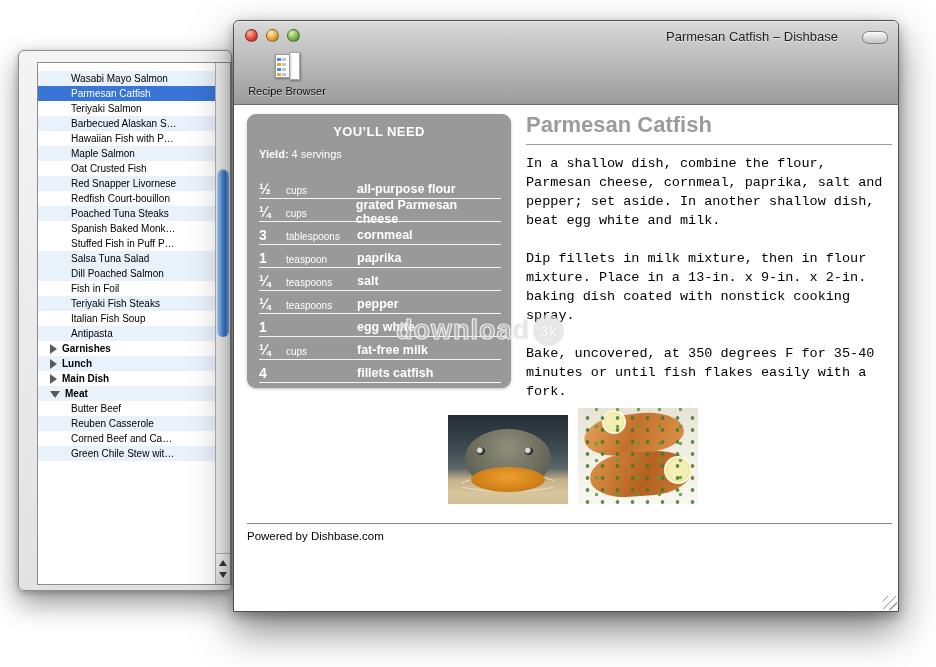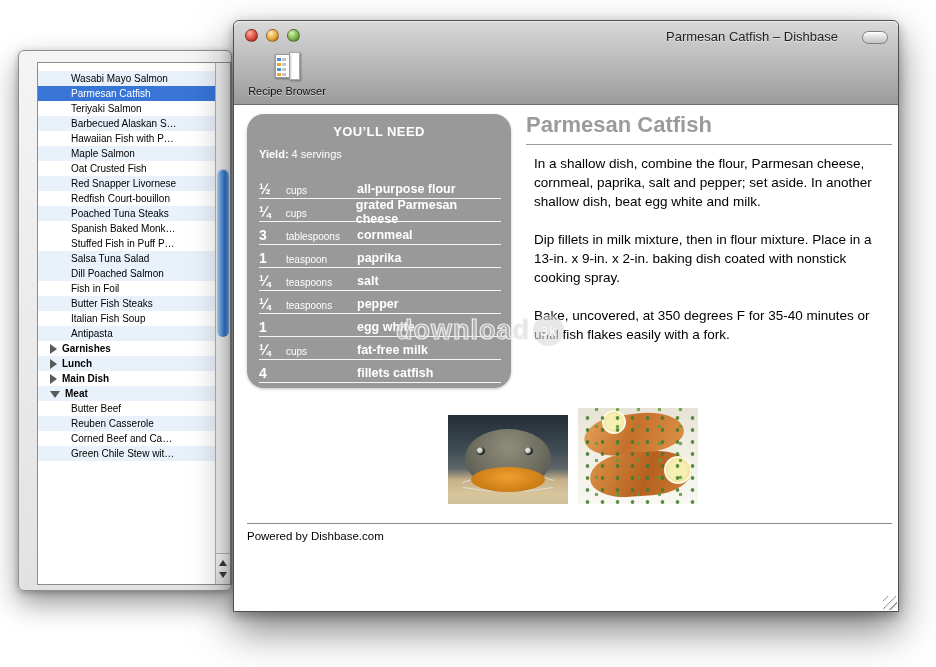--- a/index.html
+++ b/index.html
@@ -70,37 +70,37 @@
     box-shadow:5px 0 0 #c4c4c4, 0 5px 0 #e8a33c, 5px 5px 0 #c4c4c4, 0 10px 0 #4a90d9, 5px 10px 0 #c4c4c4, 0 15px 0 #e8a33c, 5px 15px 0 #c4c4c4; }
   .rb-page-right { position:absolute; left:17px; top:1px; width:11px; height:28px;
     background:linear-gradient(90deg,#ededed,#ffffff 40%); border:1px solid #a8a8a8;
     box-shadow:1px 1px 2px rgba(0,0,0,.35); }
   .toolbar-label { font-size:11px; color:#111; text-shadow:0 1px 0 rgba(255,255,255,.5); }
 
   .window-content { position:absolute; top:85px; left:0; right:0; bottom:0; background:#fff; overflow:hidden; }
 
   
   .ingredients-panel { position:absolute; left:13px; top:8px; width:264px; height:274px;
-    background:#999999; border-radius:17px; color:#fff; box-shadow:0 1px 3px rgba(0,0,0,.25); }
+    background:#999999; border-radius:9px; color:#fff; box-shadow:0 1px 3px rgba(0,0,0,.25); }
   .panel-header { text-align:center; font-size:13px; font-weight:bold; letter-spacing:.4px; padding-top:10px; }
   .yield-line { font-size:11px; padding:9px 0 0 12px; }
   .yield-label { font-weight:bold; }
   .ing-rows { position:absolute; top:62px; left:12px; right:10px; }
   .ing-row { display:flex; align-items:baseline; height:23px; border-bottom:1px solid rgba(255,255,255,.9); }
   .ing-qty  { width:27px; font-size:14px; font-weight:bold; align-self:center; padding-top:4px;}
   .ing-unit { width:61px; font-size:10px; align-self:center; padding-top:6px;}
   .ing-name { font-size:12.5px; font-weight:bold; align-self:center; padding-top:4px;margin-left:10px;}
 
   
   .recipe-title { position:absolute; left:292px; top:6px; width:367px;
     font-size:22px; font-weight:bold; color:#9b9b9b; }
   .title-rule { position:absolute; left:292px; top:38px; width:366px; border-top:1px solid #9b9b9b; }
   .recipe-instructions { position:absolute; left:292px; top:48px; width:368px;
     font-size:13.5px; line-height:19px; color:#000; }
-  .recipe-instructions p { margin:0 0 19px 8px; }
+  .recipe-instructions p { margin:0 0 19px 0;font-family:Liberation Mono, monospace; }
 
   
   .photo { position:absolute; overflow:hidden; }
   .photo-catfish { left:214px; top:309px; width:120px; height:89px;
     background:linear-gradient(180deg,#232d36 0%,#3e4b53 38%,#5c6569 60%,#c7b189 73%,#d8c59b 88%,#cfbf97 100%); }
   .cf-head { position:absolute; left:17px; top:14px; width:86px; height:58px; border-radius:50% 50% 46% 46%;
     background:radial-gradient(ellipse at 50% 32%,#8f8d7a,#6d6d5e 58%,#4c524e); }
   .cf-mouth { position:absolute; left:23px; top:52px; width:74px; height:25px; border-radius:50%;
     background:radial-gradient(ellipse at 50% 40%,#ef9f2d,#c87a14 75%); }
   .cf-eye { position:absolute; width:9px; height:8px; border-radius:50%;
@@ -185,21 +185,21 @@
         <div class="list-row stripe">
           <span class="row-label">Salsa Tuna Salad</span>
         </div>
         <div class="list-row stripe">
           <span class="row-label">Dill Poached Salmon</span>
         </div>
         <div class="list-row">
           <span class="row-label">Fish in Foil</span>
         </div>
         <div class="list-row stripe">
-          <span class="row-label">Butter Fish Steaks</span>
+          <span class="row-label">Teriyaki Fish Steaks</span>
         </div>
         <div class="list-row">
           <span class="row-label">Italian Fish Soup</span>
         </div>
         <div class="list-row stripe">
           <span class="row-label">Antipasta</span>
         </div>
         <div class="list-row category">
           <span class="tri tri-right"></span>
           <span class="row-label">Garnishes</span>

